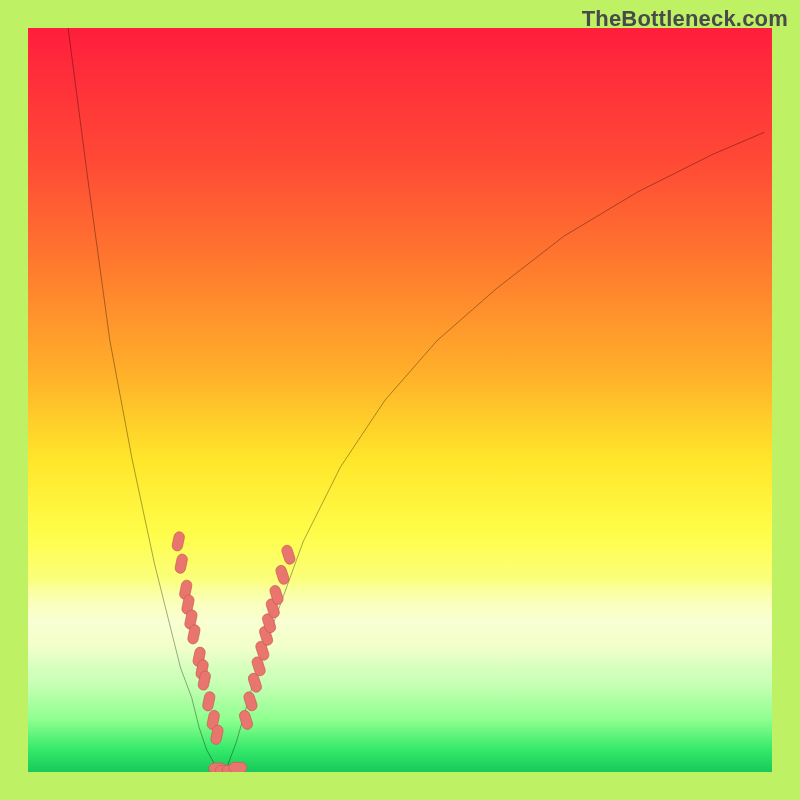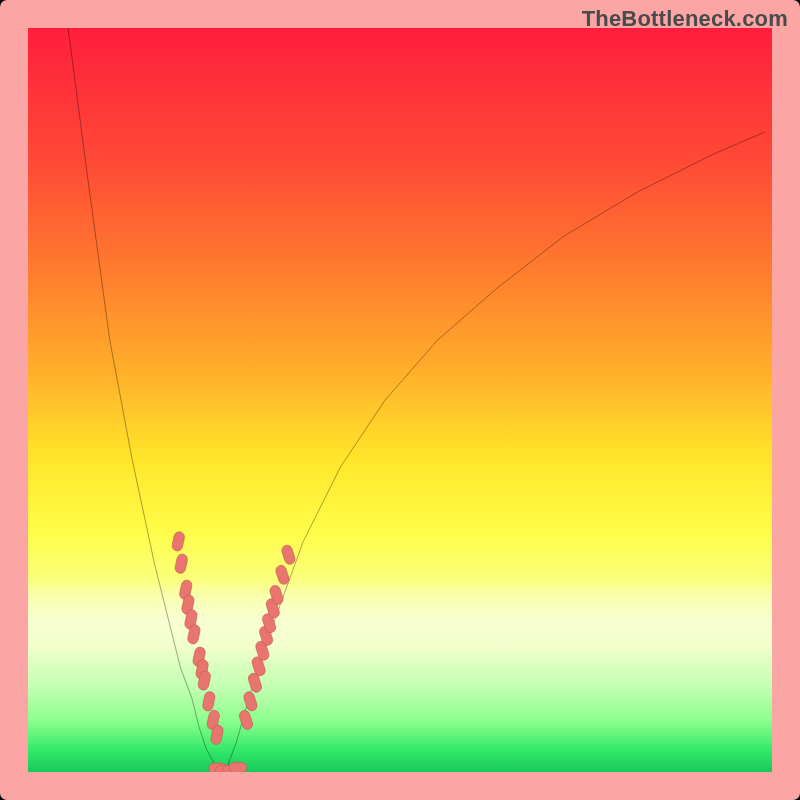--- a/index.html
+++ b/index.html
@@ -8,22 +8,21 @@
     width: 800px;
     height: 800px;
     overflow: hidden;
     font-family: Arial, Helvetica, sans-serif;
     background: #000;
   }
   .frame {
     position: relative;
     width: 800px;
     height: 800px;
-    background: #fca5a5;
-    border-radius: 7px;
+    background: #bef264;
   }
   .plot-area {
     position: absolute;
     left: 28px;
     top: 28px;
     width: 744px;
     height: 744px;
     overflow: hidden;
     background: linear-gradient(
       to bottom,

